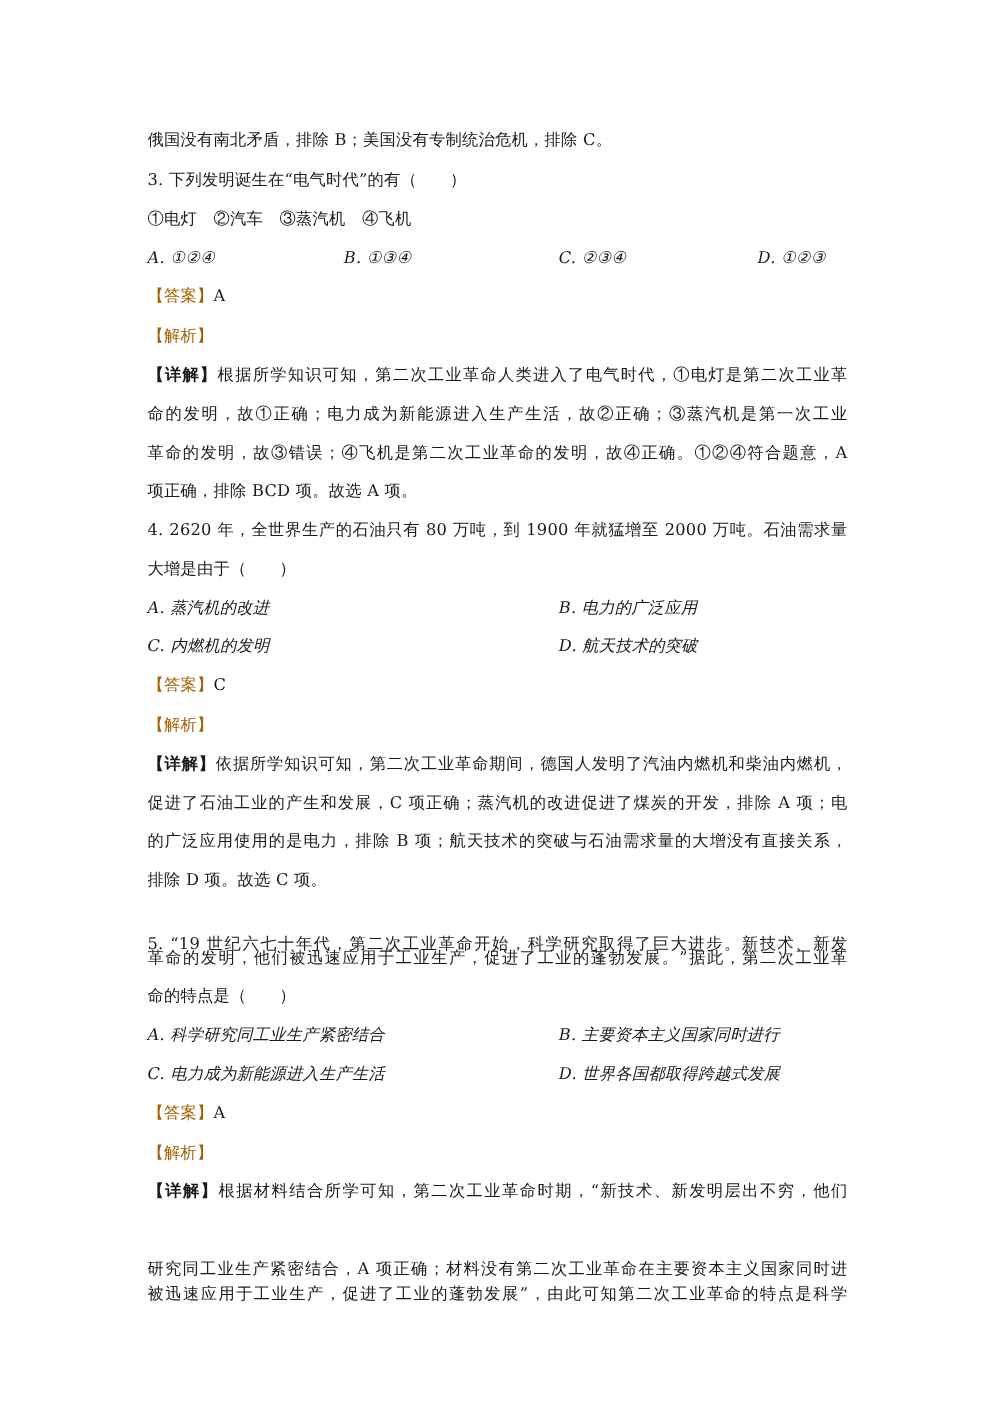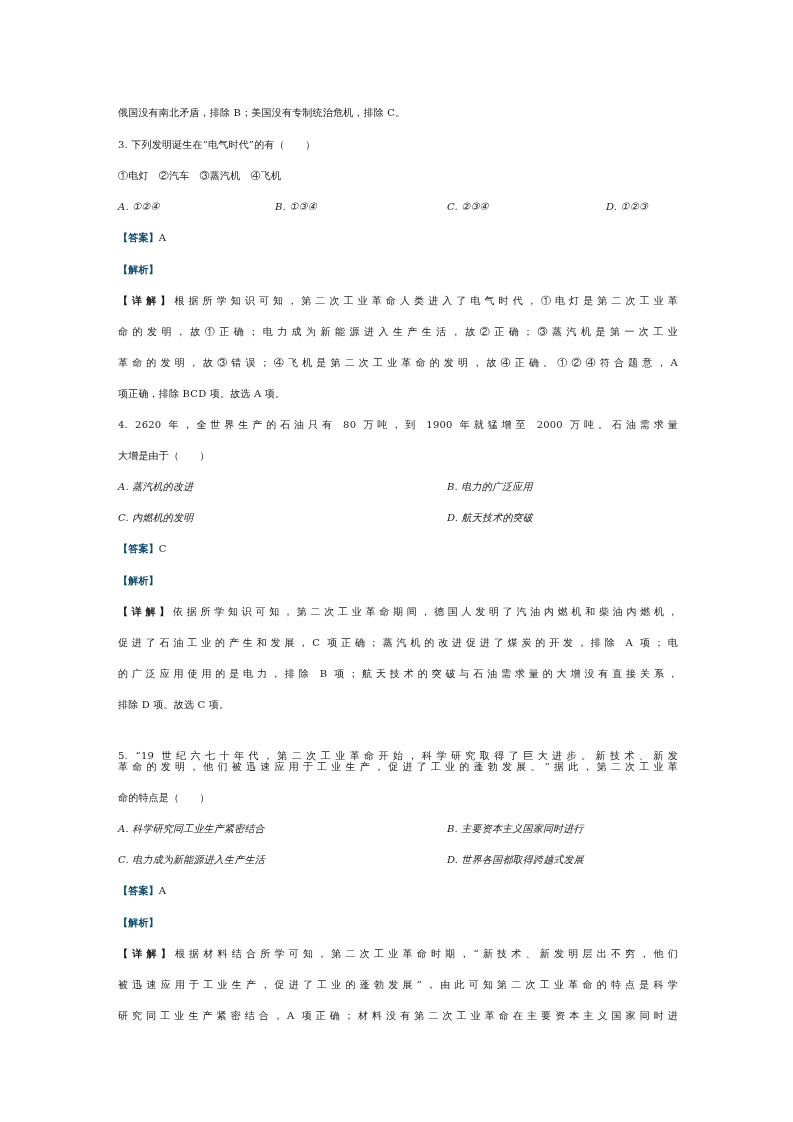--- a/index.html
+++ b/index.html
@@ -1,20 +1,20 @@
 <!DOCTYPE html>
 <html><head>
   <meta charset="utf-8">
   <style>
     html, body { margin: 0; padding: 0; background: #ffffff; }
     body { width: 793px; height: 1122px; position: relative; overflow: hidden;
       font-family: "DejaVu Serif", "Liberation Serif", serif; color: #1a1a1a; }
     .page { position: absolute; left: 118px; top: 0; width: 560px; }
-    .line { position: absolute; left: 0; width: 560px; font-size: 10px; line-height: 20px; white-space: nowrap; letter-spacing: 0.2px; }
-    .tag { color: #0c4a6e; font-weight: bold; }
+    .line { position: absolute; left: 0; width: 560px; font-size: 13px; line-height: 20px; white-space: nowrap; letter-spacing: 0.2px; }
+    .tag { color: #a16207; }
     .opt { position: absolute; white-space: nowrap; font-style: italic; }
     .justify { text-align: justify; text-align-last: justify; }
   </style>
 </head>
 <body>
 
 <div class="page">
 
   <div class="line" style="top:103px">俄国没有南北矛盾，排除 B；美国没有专制统治危机，排除 C。</div>
 
@@ -57,15 +57,15 @@
     <span class="opt" style="left:0">A. 科学研究同工业生产紧密结合</span>
     <span class="opt" style="left:329px">B. 主要资本主义国家同时进行</span>
   </div>
   <div class="line" style="top:850px">
     <span class="opt" style="left:0">C. 电力成为新能源进入生产生活</span>
     <span class="opt" style="left:329px">D. 世界各国都取得跨越式发展</span>
   </div>
   <div class="line" style="top:881px"><span class="tag">【答案】</span><span>A</span></div>
   <div class="line tag" style="top:913px">【解析】</div>
   <div class="line justify" style="top:944px"><b>【详解】</b><span>根据材料结合所学可知，第二次工业革命时期，“新技术、新发明层出不穷，他们</span></div>
-  <div class="line justify" style="top:975px">被迅速应用于工业生产，促进了工业的蓬勃发展”，由此可知第二次工业革命的特点是科学</div>
+  <div class="line justify" style="top:1026px">被迅速应用于工业生产，促进了工业的蓬勃发展”，由此可知第二次工业革命的特点是科学</div>
   <div class="line justify" style="top:1006px">研究同工业生产紧密结合，A 项正确；材料没有第二次工业革命在主要资本主义国家同时进</div>
 </div>
 
 </body></html>

